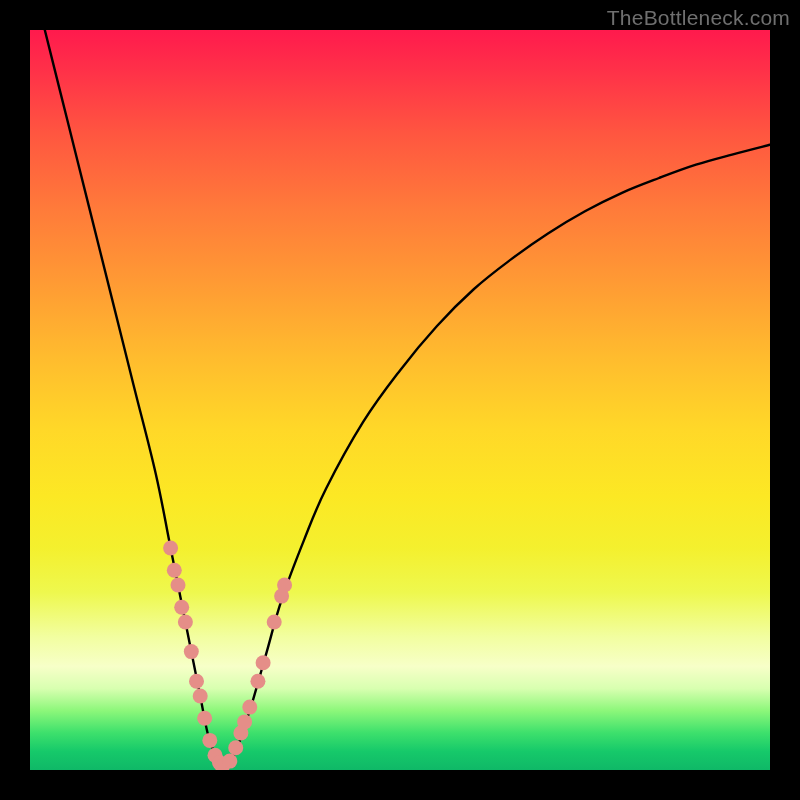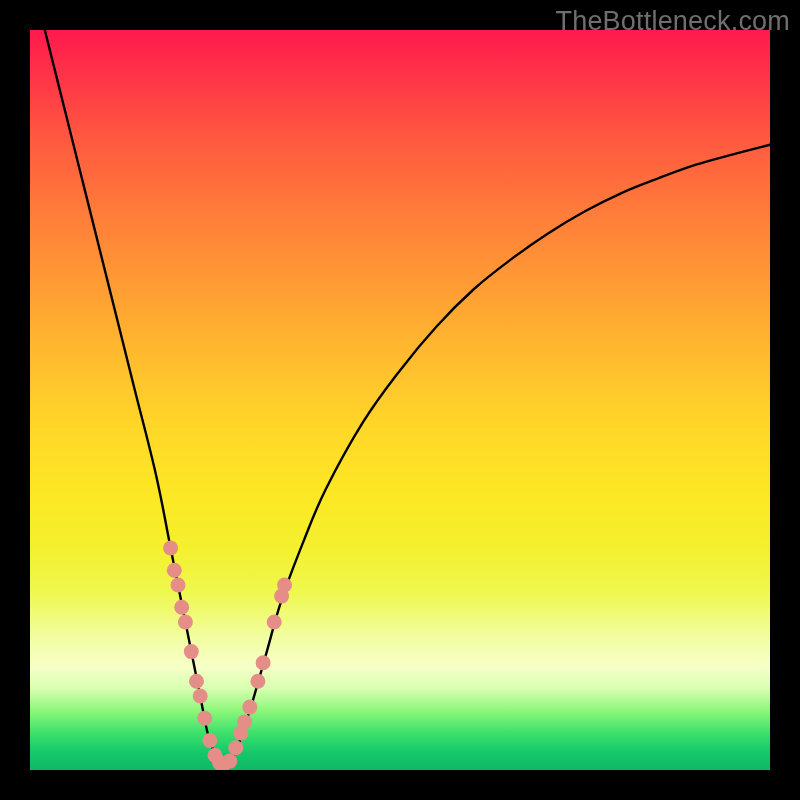--- a/index.html
+++ b/index.html
@@ -48,21 +48,21 @@
     left: 0;
     top: 0;
     width: 740px;
     height: 740px;
   }
   .watermark {
     position: absolute;
     top: 6px;
     right: 10px;
     color: #6f6f6f;
-    font-size: 27px;
+    font-size: 21px;
     font-weight: 500;
     letter-spacing: 0.2px;
     user-select: none;
   }
 </style>
 </head>
 <body>
 
 <div class="stage">
   <div class="watermark">TheBottleneck.com</div>

